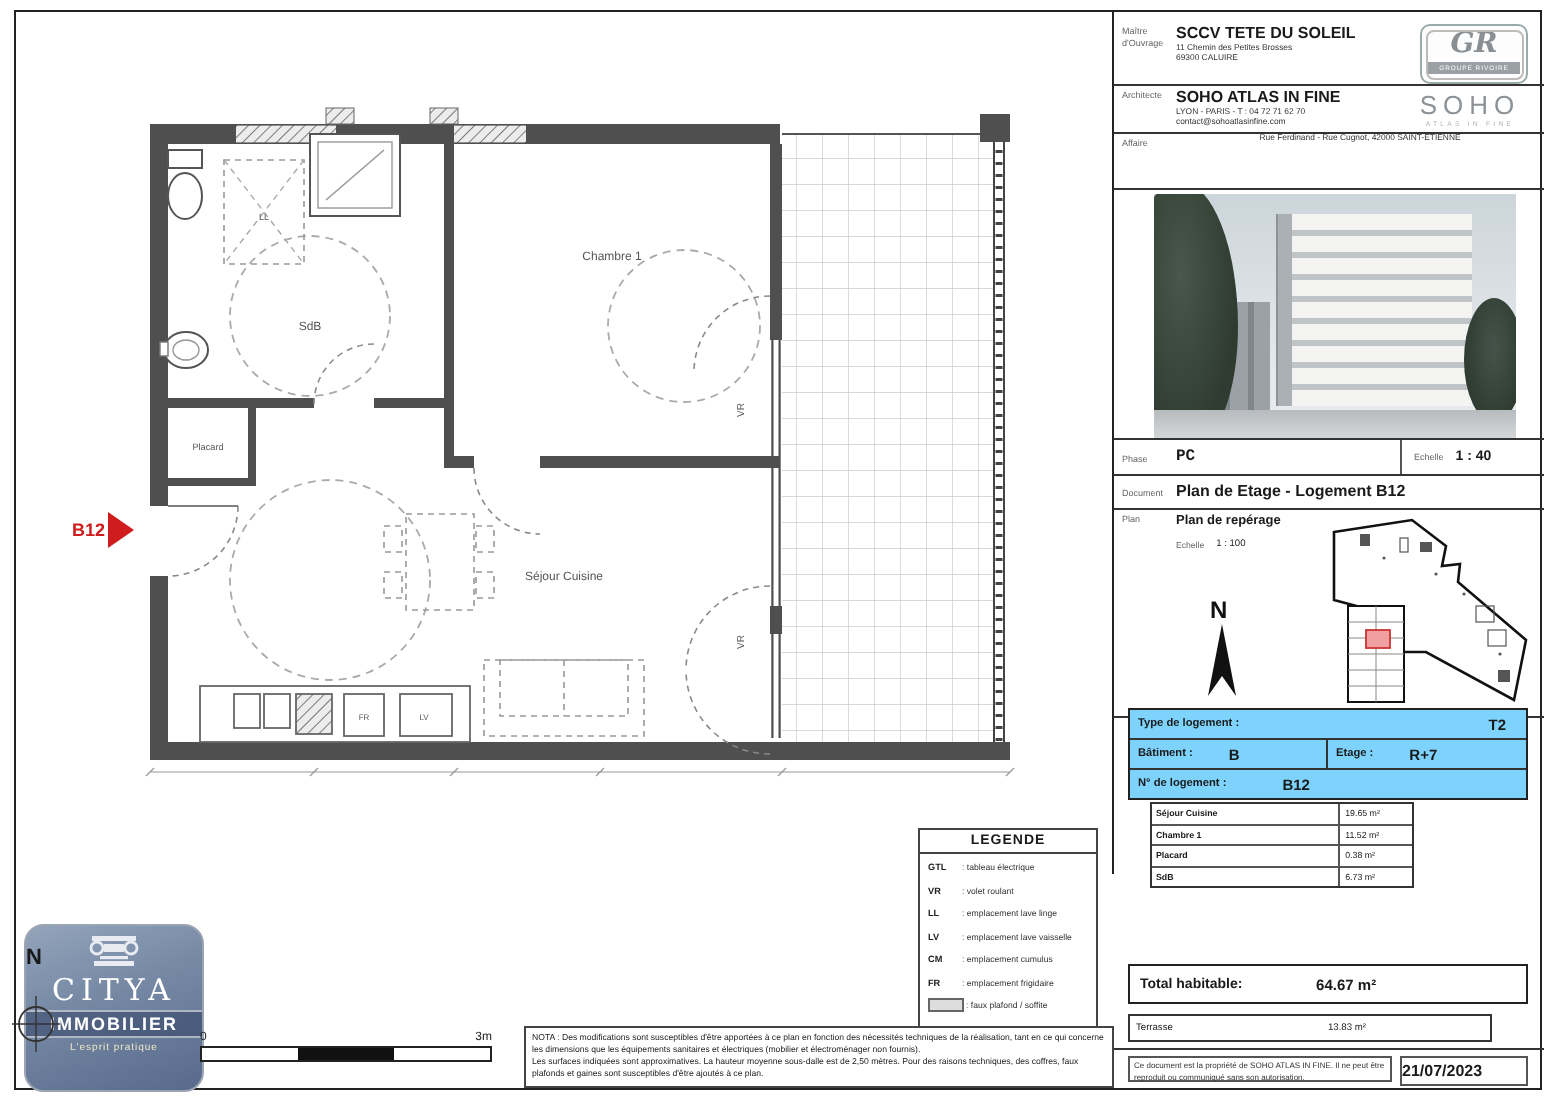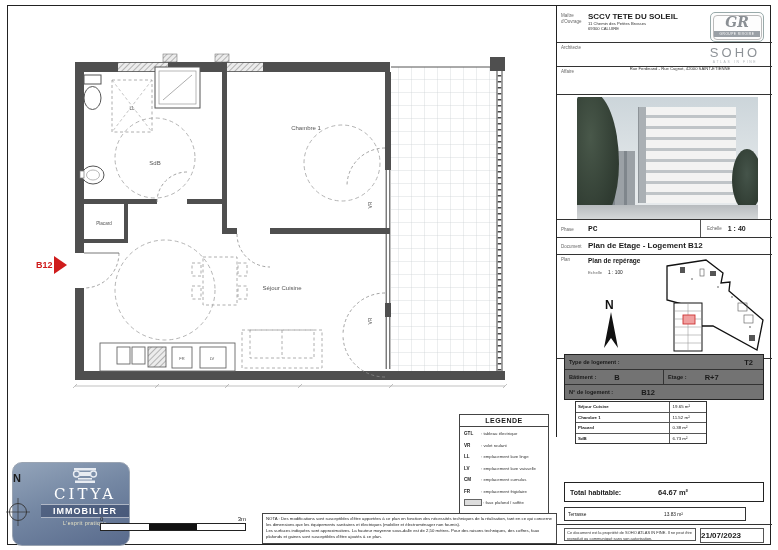--- a/index.html
+++ b/index.html
@@ -5,21 +5,21 @@
   html,body{margin:0;padding:0;background:#e9e9e9;}
   .sheet{position:relative;width:778px;height:550px;background:#ffffff;font-family:"Liberation Sans",sans-serif;color:#1a1a1a;overflow:hidden;}
   .frame{position:absolute;left:7px;top:5px;right:7px;bottom:5px;border:1.5px solid #222;}
   
   .floorplan{position:absolute;left:60px;top:53px;width:460px;height:340px;}
   .floorplan text{font-family:"Liberation Sans",sans-serif;fill:#555;}
   .b12-tag{position:absolute;left:36px;top:256px;display:flex;align-items:center;gap:1px;}
   .b12-text{font-size:9px;font-weight:bold;color:#cf1c1c;}
   .b12-arrow{width:0;height:0;border-left:13px solid #cf1c1c;border-top:9px solid transparent;border-bottom:9px solid transparent;}
   
-  .citya{position:absolute;left:12px;top:462px;width:88px;height:82px;border-radius:10px;background:linear-gradient(160deg,#93a4ba 0%,#7487a3 45%,#586a8c 100%);text-align:center;overflow:hidden;border:1px solid #9aa4b2;padding-left:28px;}
+  .citya{position:absolute;left:12px;top:462px;width:88px;height:82px;border-radius:10px;background:linear-gradient(160deg,#93a4ba 0%,#7487a3 45%,#586a8c 100%);text-align:center;overflow:hidden;border:1px solid #9aa4b2;}
   .citya-cap{margin-top:5px;}
   .citya-name{font-family:"DejaVu Serif",serif;font-size:15px;letter-spacing:3px;color:#ffffff;line-height:1;}
   .citya-band{margin-top:2px;background:rgba(40,56,90,0.45);border-top:1px solid rgba(255,255,255,.55);border-bottom:1px solid rgba(255,255,255,.55);color:#fff;font-weight:bold;font-size:9px;letter-spacing:1px;padding:1px 0;}
   .citya-tagline{font-size:5px;color:#efe9c8;margin-top:2px;letter-spacing:.5px;}
   .north-mark{position:absolute;left:6px;top:468px;}
   .scalebar{position:absolute;left:100px;top:516px;width:146px;}
   .scalebar-labels{display:flex;justify-content:space-between;font-size:6px;color:#222;}
   .scalebar-bar{margin-top:1px;height:6px;border:0.9px solid #222;display:flex;}
   .scalebar-bar span{flex:1;}
   .sb-w{background:#fff;}
@@ -64,21 +64,21 @@
   .phase-scale .sc-val{font-size:7px;font-weight:bold;}
   .r-doc{top:232px;height:17px;border-bottom:1px solid #333;align-items:center;}
   .doc-val{font-size:8px;font-weight:bold;}
   .r-plan{top:249px;height:104px;border-bottom:1px solid #333;}
   .plan-info .tb-name{font-size:6.5px;font-weight:bold;margin-top:3px;}
   .plan-info .ech{margin-top:6px;display:flex;gap:6px;}
   .plan-info .ech .sc-label{font-size:4.3px;color:#666;}
   .plan-info .ech .sc-val{font-size:4.8px;color:#222;}
   .north-arrow{position:absolute;left:44px;top:42px;}
   .site-plan{position:absolute;right:4px;top:3px;}
-  .unit-table{position:absolute;left:7px;right:8px;top:349px;border:1.1px solid #222;background:#737373;}
+  .unit-table{position:absolute;left:7px;right:8px;top:349px;border:1.1px solid #222;background:#7dd3fc;}
   .ut-row{display:flex;align-items:center;height:14px;border-bottom:1px solid #333;}
   .ut-row:last-child{border-bottom:none;}
   .ut-label{font-size:5.6px;font-weight:bold;padding-left:4px;}
   .ut-val{font-size:7.5px;font-weight:bold;}
   .ut-type .ut-val{margin-left:auto;padding-right:10px;}
   .ut-cell{display:flex;align-items:center;width:50%;height:100%;box-sizing:border-box;}
   .ut-cell.first{border-right:1px solid #333;}
   .ut-cell .ut-val{margin-left:18px;}
   .ut-num .ut-val{margin-left:28px;}
   .areas-table{position:absolute;left:18px;top:396px;width:130px;border:0.9px solid #333;background:#fff;}
@@ -307,20 +307,24 @@
       </div>
       <div class="gr-logo">
         <div class="gr-inner"></div>
         <div class="gr-text">GR</div>
         <div class="gr-band">GROUPE RIVOIRE</div>
       </div>
     </div>
 
     <div class="tb-row r2">
       <div class="tb-label">Architecte</div>
+      <div class="tb-content">
+        <div class="tb-name">SOHO ATLAS IN FINE</div>
+        <div class="tb-small" style="width:110px;">LYON - PARIS - T : 04 72 71 62 70 contact@sohoatlasinfine.com</div>
+      </div>
       <div class="soho-logo">
         <div class="soho-main">SOHO</div>
         <div class="soho-sub">ATLAS IN FINE</div>
       </div>
     </div>
 
     <div class="tb-row r3">
       <div class="tb-label">Affaire</div>
       <div class="r3-content">
         <div class="tb-small">Rue Ferdinand - Rue Cugnot, 42000 SAINT-ETIENNE</div>

